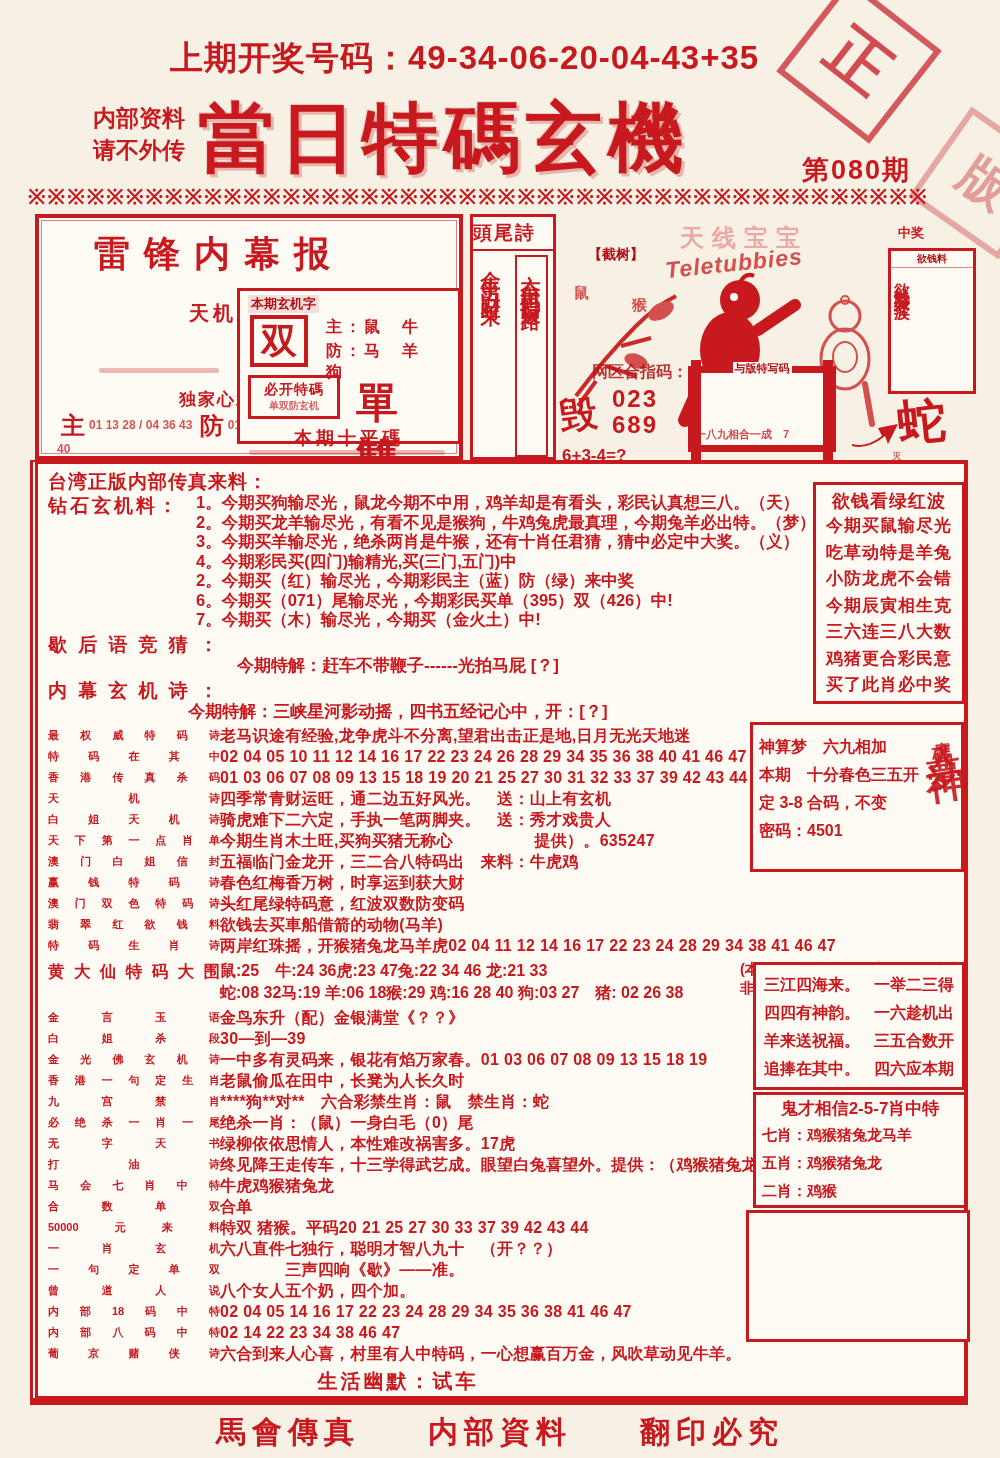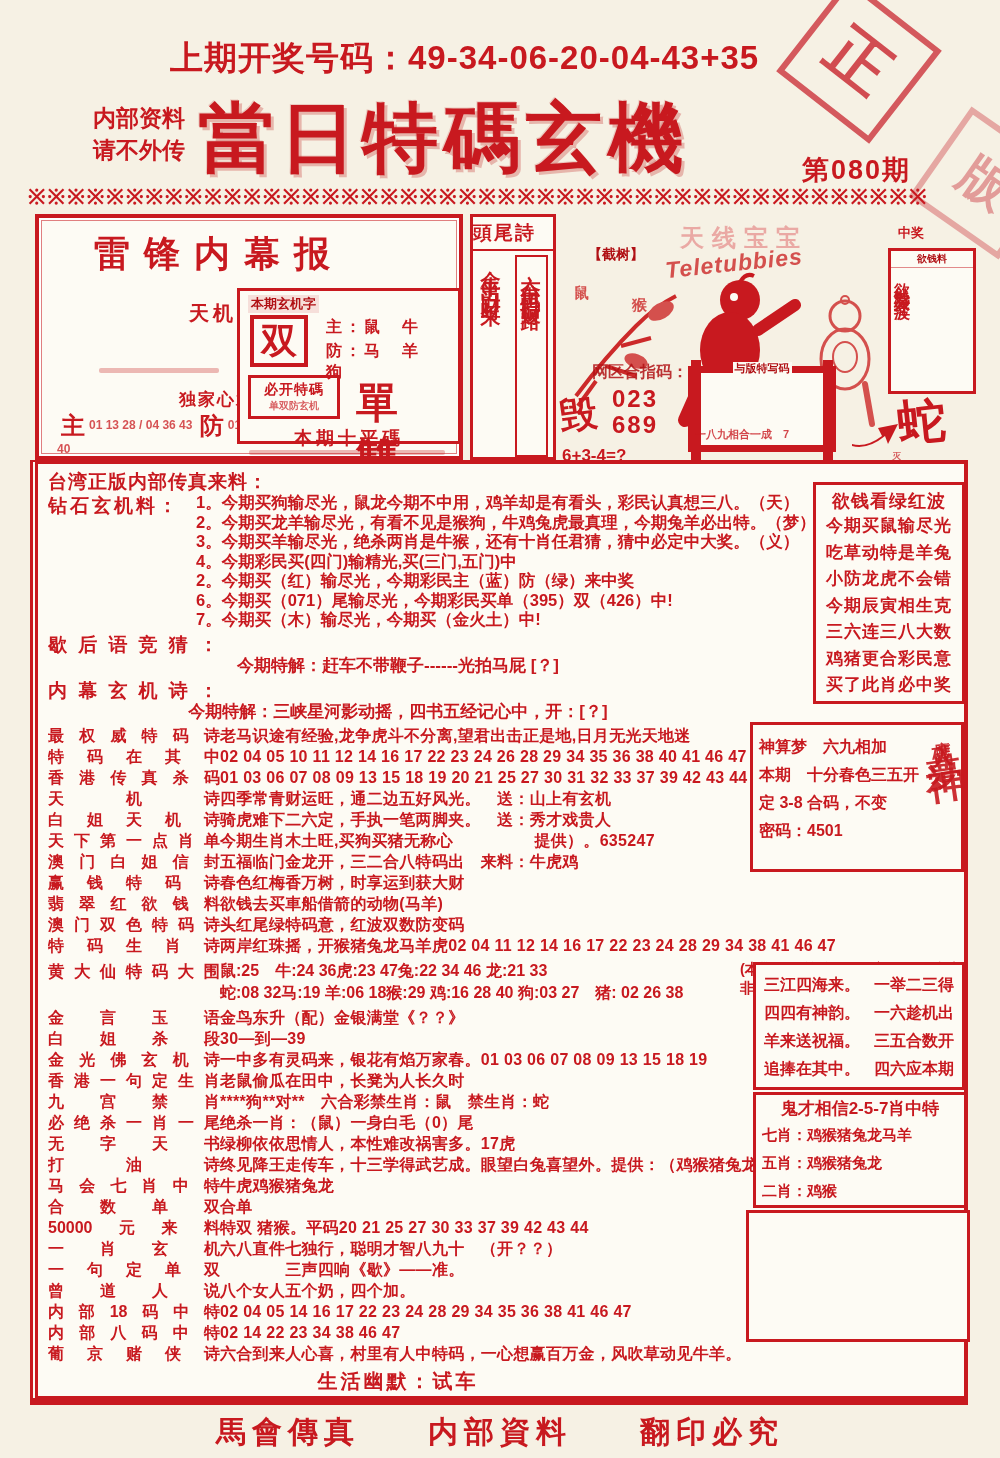--- a/index.html
+++ b/index.html
@@ -82,21 +82,21 @@
   .flow{position:absolute;left:10px;top:6px;width:922px;height:926px;overflow:hidden;}
   .intro{font-size:19px;line-height:23px;letter-spacing:1px;}
   .zuanshi{display:flex;}
   .zs-label{width:148px;font-size:19px;letter-spacing:3px;flex:none;}
   .zs-items{width:760px;font-size:16.5px;line-height:19.5px;}
   .hrow{font-size:19px;line-height:20px;margin-top:5px;}
   .hrow .lbl{display:inline-block;width:170px;text-align:justify;text-align-last:justify;}
   .sub-center{font-size:17px;line-height:21px;text-align:center;width:700px;}
   .rows{margin-top:3px;}
   .row{font-size:16px;line-height:21px;white-space:nowrap;display:flex;width:700px;}
-  .row .lbl{display:inline-block;width:172px;flex:none;text-align:justify;text-align-last:justify;font-size:16px;}
+  .row .lbl{display:inline-block;width:172px;flex:none;text-align:justify;text-align-last:justify;font-size:11px;}
   .row .txt{letter-spacing:.3px;}
   .row.wide{width:930px;}
   .huangdaxian{display:flex;width:930px;font-size:16px;line-height:22px;margin:4px 0 2px 0;}
   .hd-label{width:172px;flex:none;font-size:16.5px;text-align:justify;text-align-last:justify;}
   .hd-body{width:520px;}
   .hd-note{width:238px;font-size:14.5px;line-height:19px;}
   .pj2{width:700px;text-align:center;font-size:16px;line-height:22px;}
   .humor{width:700px;text-align:center;font-size:20px;letter-spacing:3px;line-height:30px;margin-top:2px;}
 
   .sidebox{position:absolute;background:var(--paper);border:3px solid var(--red);}
@@ -282,26 +282,26 @@
           </div>
           <div class="row">
             <span class="lbl">澳门白姐信封</span>
             <span class="txt">五福临门金龙开，三二合八特码出　来料：牛虎鸡</span>
           </div>
           <div class="row">
             <span class="lbl">赢钱特码诗</span>
             <span class="txt">春色红梅香万树，时享运到获大财</span>
           </div>
           <div class="row">
+            <span class="lbl">澳门双色特码诗</span>
+            <span class="txt">头红尾绿特码意，红波双数防变码</span>
+          </div>
+          <div class="row">
             <span class="lbl">翡翠红欲钱料</span>
             <span class="txt">欲钱去买車船借箭的动物(马羊)</span>
-          </div>
-          <div class="row">
-            <span class="lbl">澳门双色特码诗</span>
-            <span class="txt">头红尾绿特码意，红波双数防变码</span>
           </div>
           <div class="row wide">
             <span class="lbl">特码生肖诗</span>
             <span class="txt">两岸红珠摇，开猴猪兔龙马羊虎02 04 11 12 14 16 17 22 23 24 28 29 34 38 41 46 47</span>
           </div>
         </div>
 
       <div class="huangdaxian">
         <div class="hd-label">黄大仙特码大围</div>
         <div class="hd-body">

